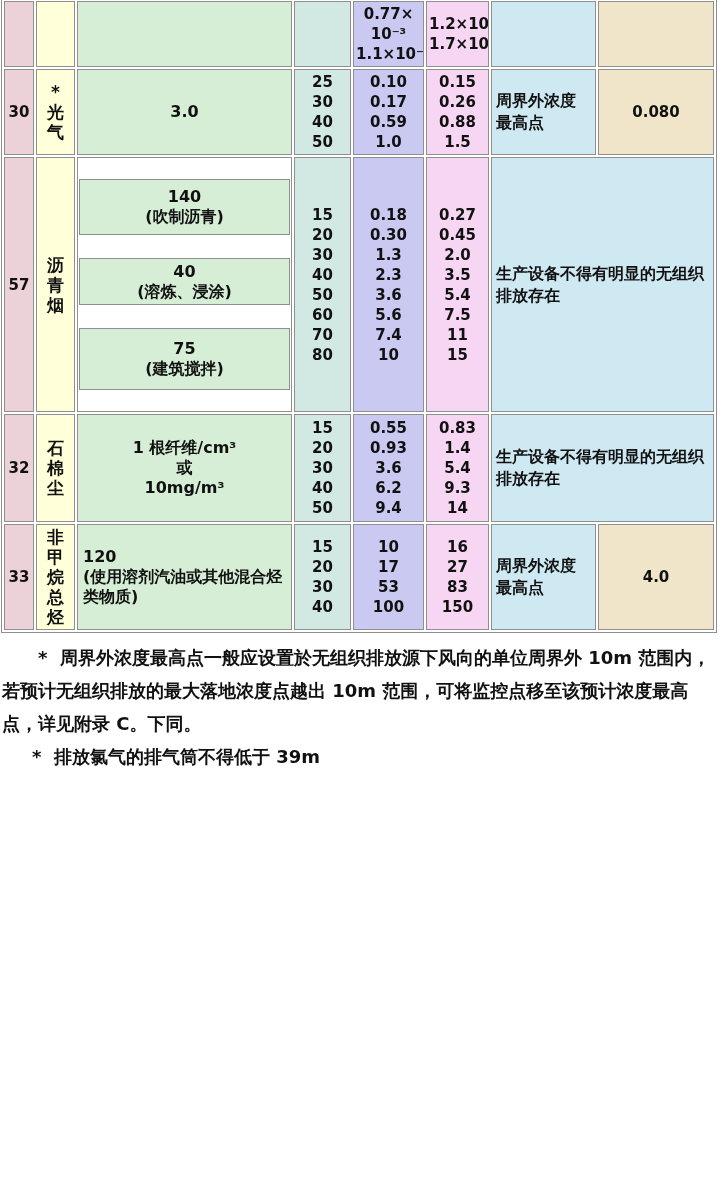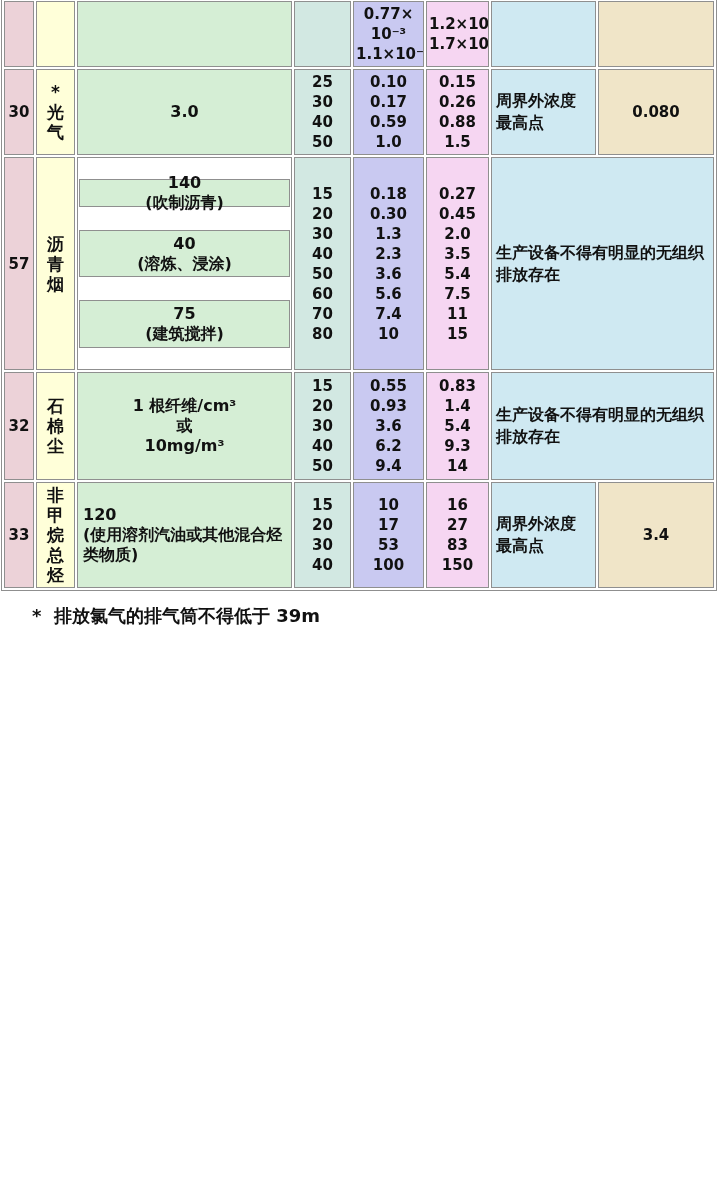--- a/index.html
+++ b/index.html
@@ -93,25 +93,25 @@
     <td class="c-note">周界外浓度最高点</td>
     <td class="c-limit">0.080</td>
   </tr>
 
   <tr style="height:163px">
     <td class="c-num">57</td>
     <td class="c-name">沥
 青
 烟</td>
     <td class="c-conc parts">
-      <div class="part" style="height:28px">140
+      <div class="part" style="height:56px">140
 (吹制沥青)</div>
       <div class="part" style="height:47px">40
 (溶炼、浸涂)</div>
-      <div class="part" style="height:48px">75
+      <div class="part" style="height:62px">75
 (建筑搅拌)</div>
     </td>
     <td class="c-h">15
 20
 30
 40
 50
 60
 70
 80</td>
@@ -175,20 +175,21 @@
 40</td>
     <td class="c-r1">10
 17
 53
 100</td>
     <td class="c-r2">16
 27
 83
 150</td>
     <td class="c-note">周界外浓度最高点</td>
-    <td class="c-limit">3.4</td>
+    <td class="c-limit">4.0</td>
   </tr>
 </tbody>
   </table>
 
 <div class="footnotes">
+  <p class="fn-first">*  周界外浓度最高点一般应设置於无组织排放源下风向的单位周界外 10m 范围内，若预计无组织排放的最大落地浓度点越出 10m 范围，可将监控点移至该预计浓度最高点，详见附录 C。下同。</p>
   <p class="fn">*  排放氯气的排气筒不得低于 39m</p>
 </div>
 
 </body></html>

